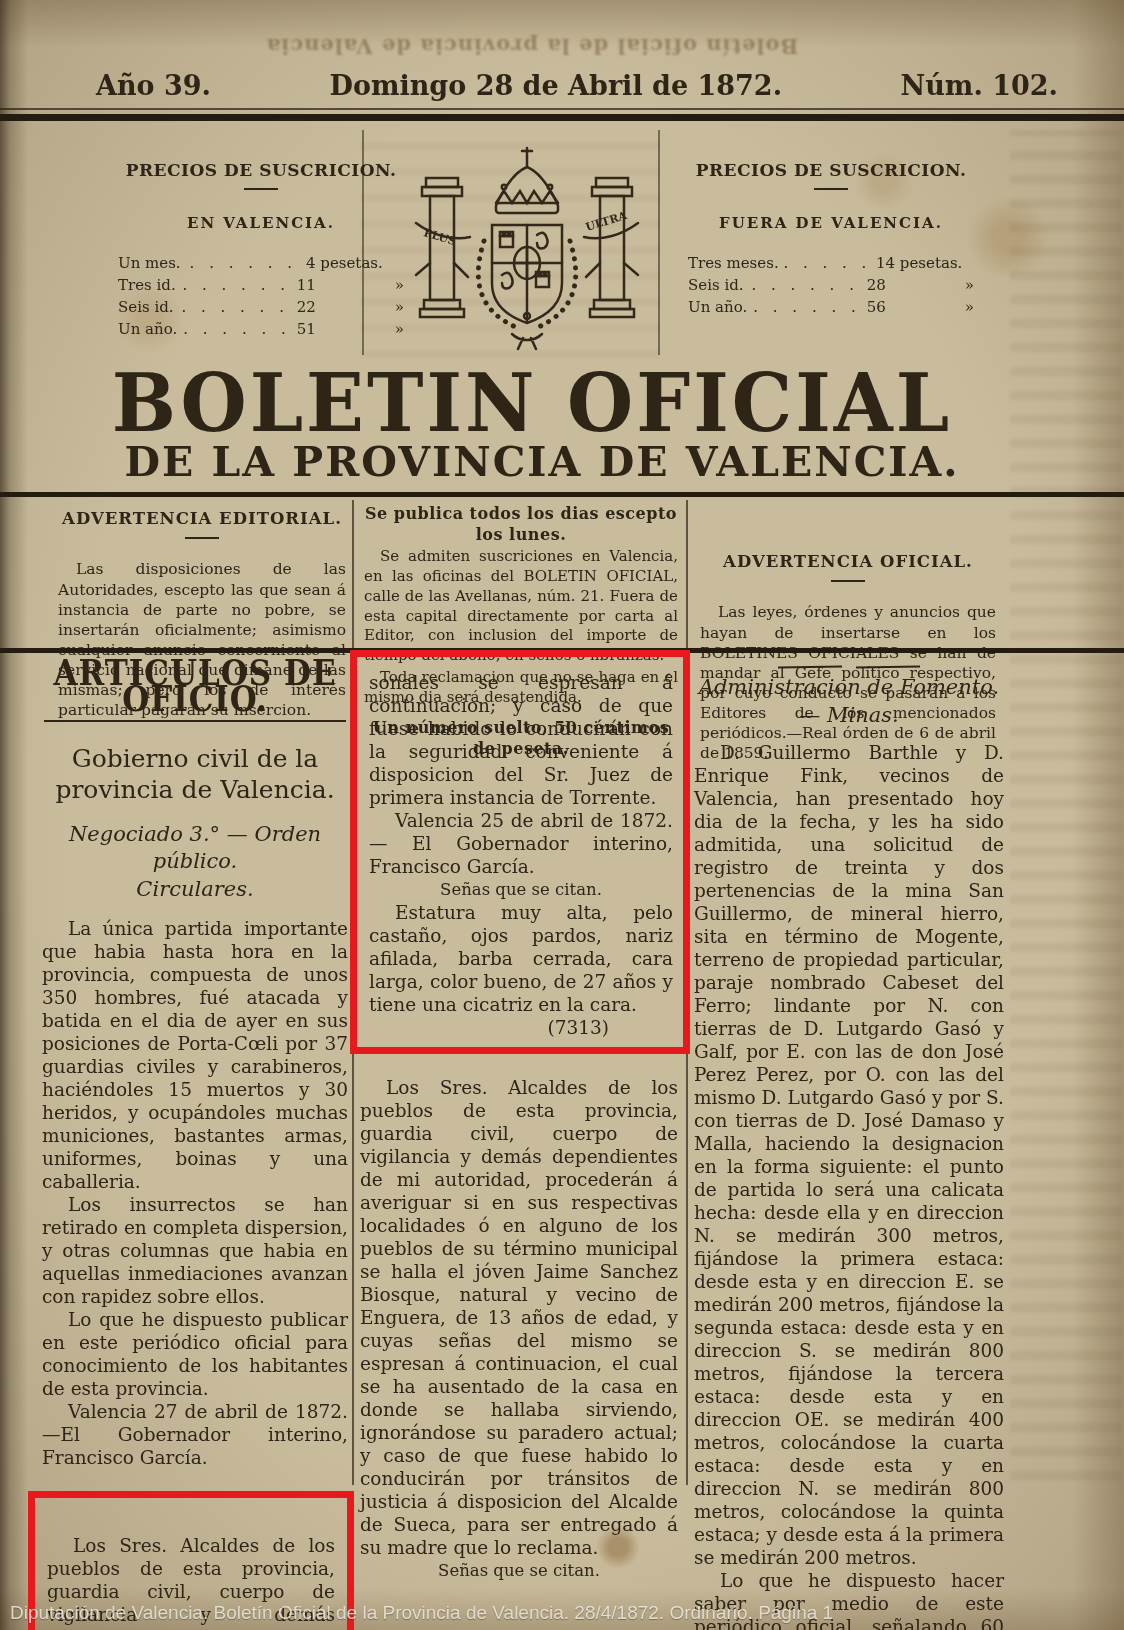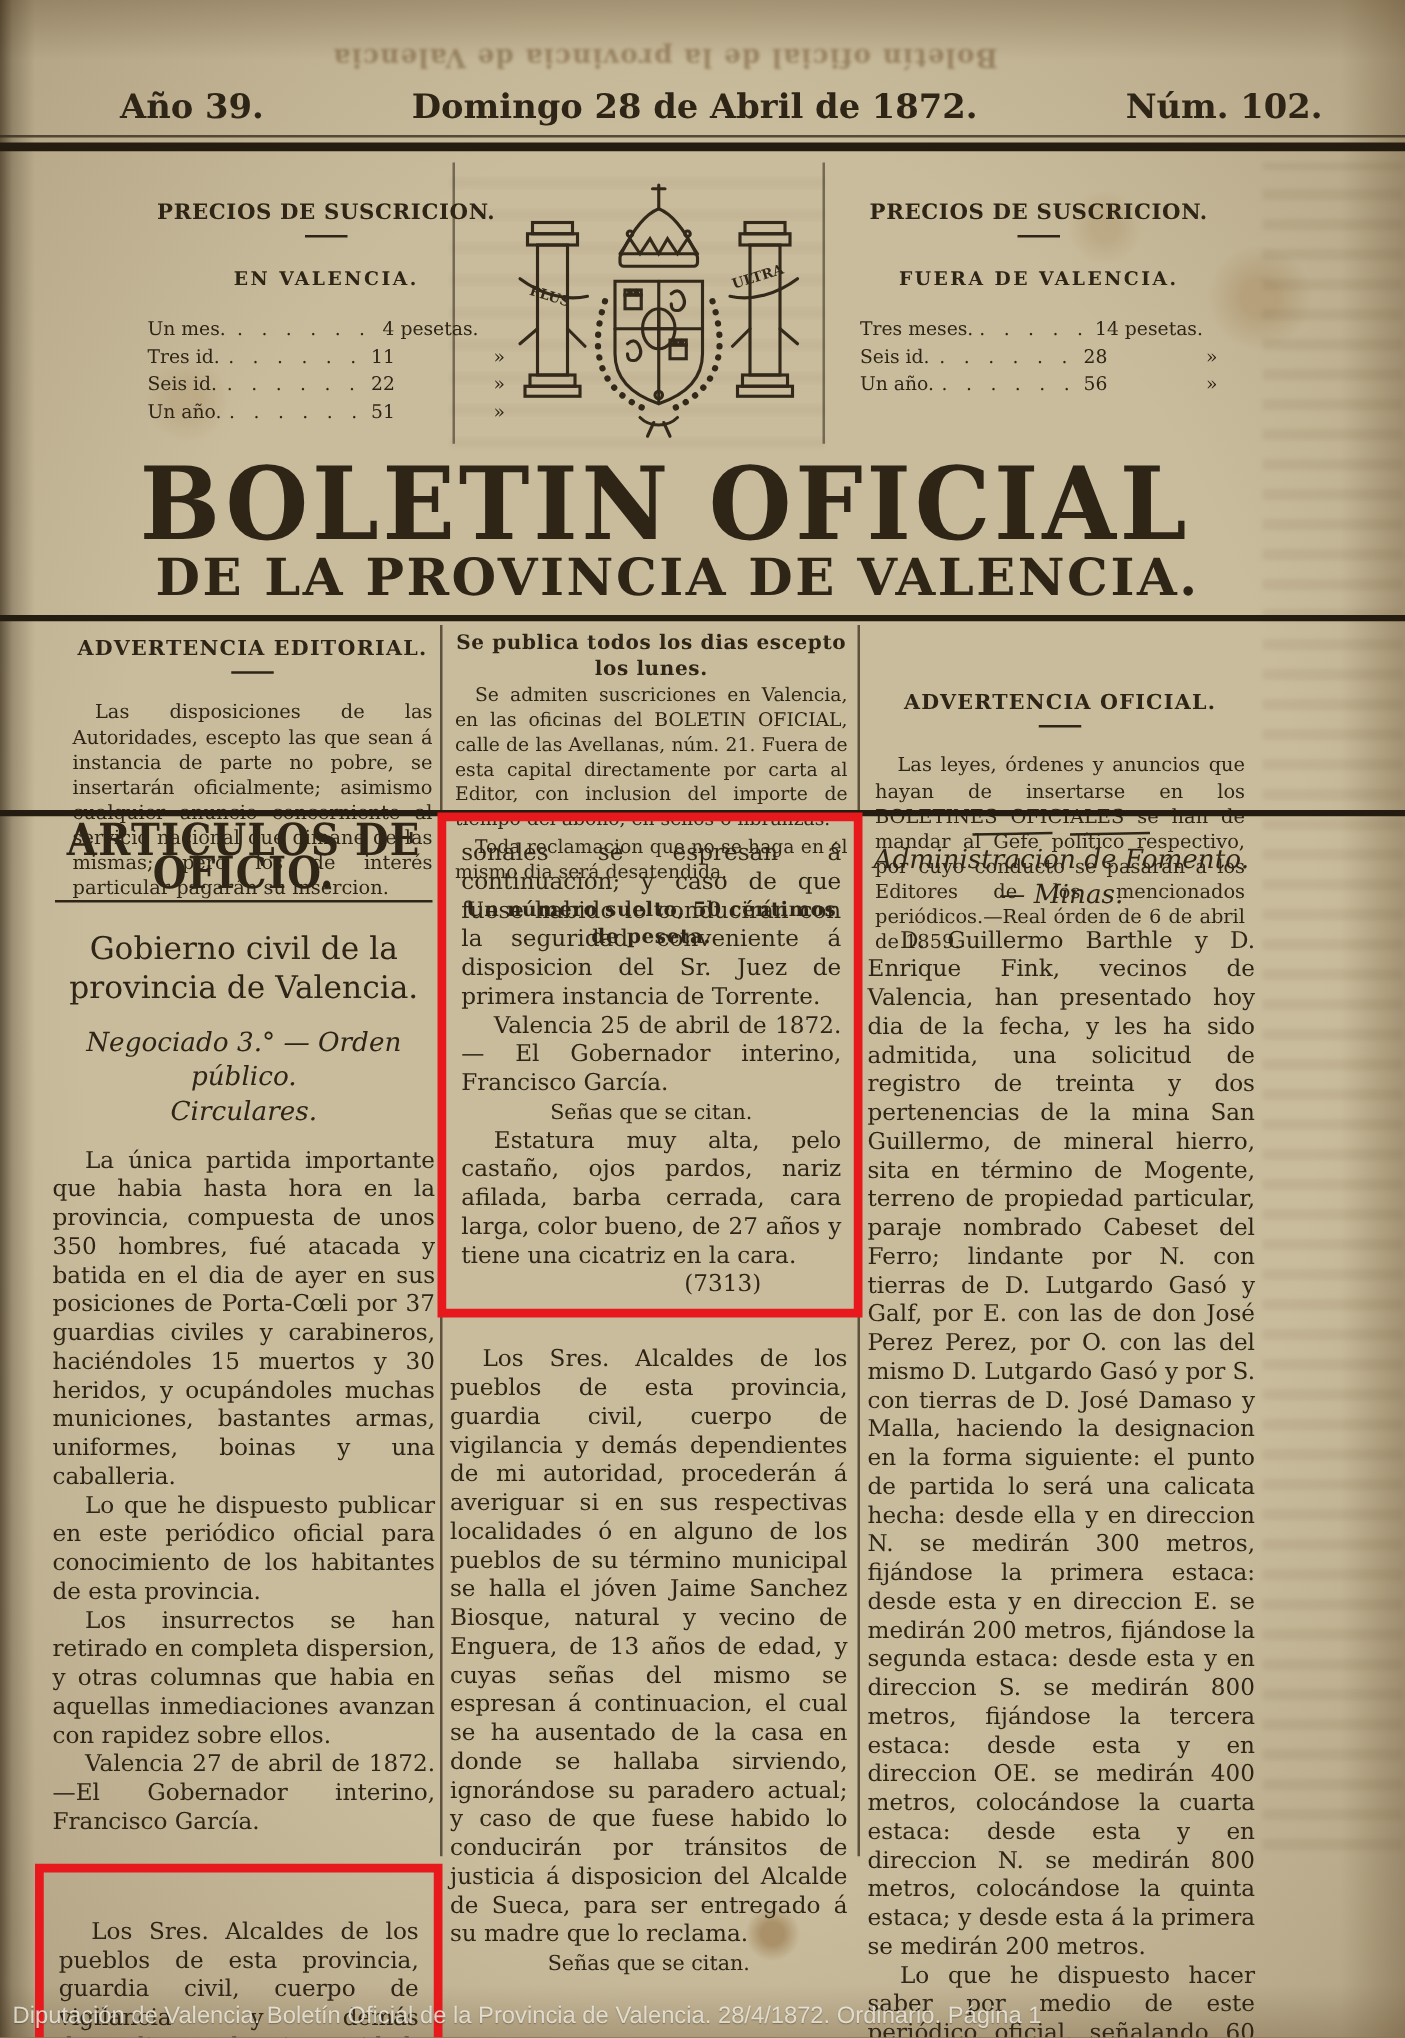--- a/index.html
+++ b/index.html
@@ -265,22 +265,22 @@
 
   <div class="bcol col1">
     <div class="section-title">ARTICULOS DE OFICIO.</div>
     <div class="section-rule"></div>
     <div class="gov-head">Gobierno civil de la provincia de Valencia.</div>
     <div class="negociado">
       <span>Negociado 3.° — Orden público.</span><br>
       <span>Circulares.</span>
     </div>
     <p>La única partida importante que habia hasta hora en la provincia, compuesta de unos 350 hombres, fué atacada y batida en el dia de ayer en sus posiciones de Porta-Cœli por 37 guardias civiles y carabineros, haciéndoles 15 muertos y 30 heridos, y ocupándoles muchas municiones, bastantes armas, uniformes, boinas y una caballeria.</p>
+    <p>Los insurrectos se han retirado en completa dispersion, y otras columnas que habia en aquellas inmediaciones avanzan con rapidez sobre ellos.</p>
     <p>Lo que he dispuesto publicar en este periódico oficial para conocimiento de los habitantes de esta provincia.</p>
-    <p>Los insurrectos se han retirado en completa dispersion, y otras columnas que habia en aquellas inmediaciones avanzan con rapidez sobre ellos.</p>
     <p>Valencia 27 de abril de 1872. —El Gobernador interino, Francisco García.</p>
     <div class="redbox1">
       <p>Los Sres. Alcaldes de los pueblos de esta provincia, guardia civil, cuerpo de vigilancia y demás dependientes de mi autoridad, procederán á la busca y captura de José Grafiá y Coll, vecino de Cuart de Poblet, cuyas señas per-</p>
     </div>
   </div>
 
   <div class="bcol col2">
     <div class="redbox2">
       <p class="noindent">sonales se espresan á continuacion; y caso de que fuese habido lo conducirán con la seguridad conveniente á disposicion del Sr. Juez de primera instancia de Torrente.</p>
       <p>Valencia 25 de abril de 1872.— El Gobernador interino, Francisco García.</p>

